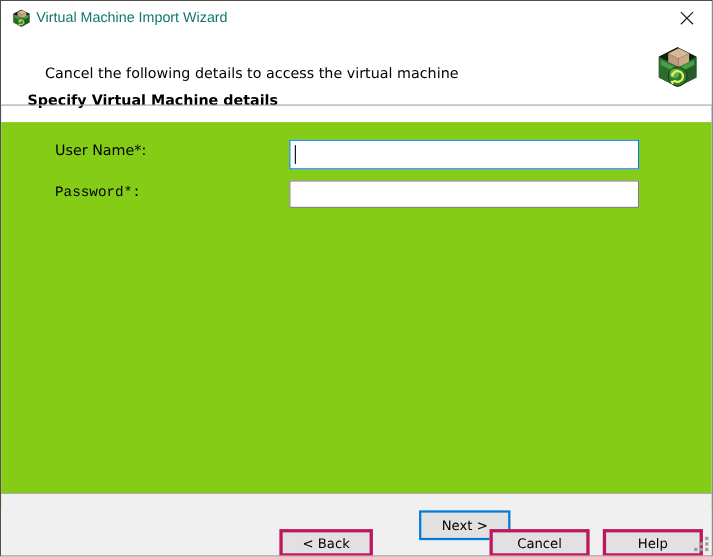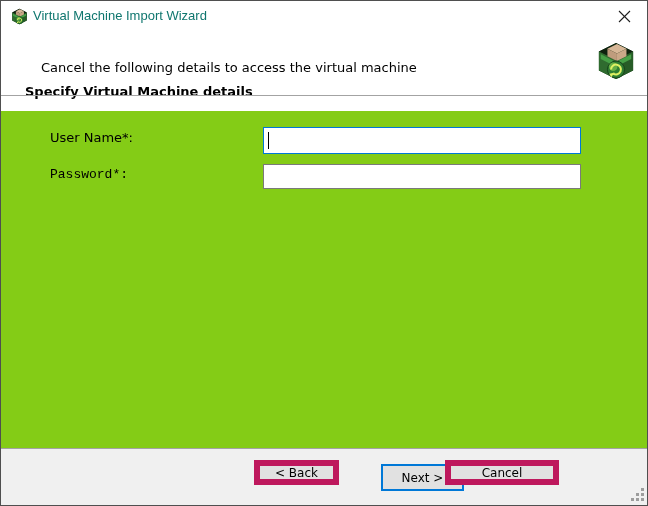--- a/index.html
+++ b/index.html
@@ -126,36 +126,36 @@
     background: #a3a3a3;
   }
   .footer {
     position: absolute;
     top: 448px; left: 0; right: 0;
     height: 56px;
     background: #f0f0f0;
   }
   .btn {
     position: absolute;
-    top: 11px;
+    top: 32px;
     height: 25px;
     box-sizing: border-box;
     background: #e1e1e1;
-    border: 6px solid #be185d;
+    border: 3px solid #be185d;
     font-size: 12px;
     font-family: "DejaVu Sans", sans-serif;
     color: #000000;
     display: flex;
     align-items: center;
     justify-content: center;
     cursor: default;
   }
   .btn-back   { left: 253px; width: 85px; }
   .btn-next   { left: 346px; width: 83px; top: 15px; height: 27px; border: 2px solid #0078d7; margin-left: 34px; }
-  .btn-cancel { left: 444px; width: 114px; }
+  .btn-cancel { left: 444px; width: 91px; }
   .btn-help   { left: 547px; width: 91px; }
   .resize-grip {
     position: absolute;
     right: 3px; bottom: 4px;
     width: 13px; height: 13px;
   }
   .resize-grip i {
     position: absolute;
     width: 3px; height: 3px;
     background: #9d9d9d;
@@ -229,20 +229,21 @@
     <span class="field-label lbl-pass">Password*:</span>
     <input type="password" class="txt-input inp-pass" value="" style="">
   </div>
 
   <div class="sep-bottom"></div>
 
   <div class="footer">
     <div class="btn btn-back">&lt; Back</div>
     <div class="btn btn-next">Next &gt;</div>
     <div class="btn btn-cancel">Cancel</div>
+    <div class="btn btn-help">Help</div>
   </div>
 
   <div class="resize-grip">
     <i class="g1"></i>
       <i class="g2"></i>
       <i class="g3"></i>
       <i class="g4"></i>
       <i class="g5"></i>
       <i class="g6"></i>
   </div>

